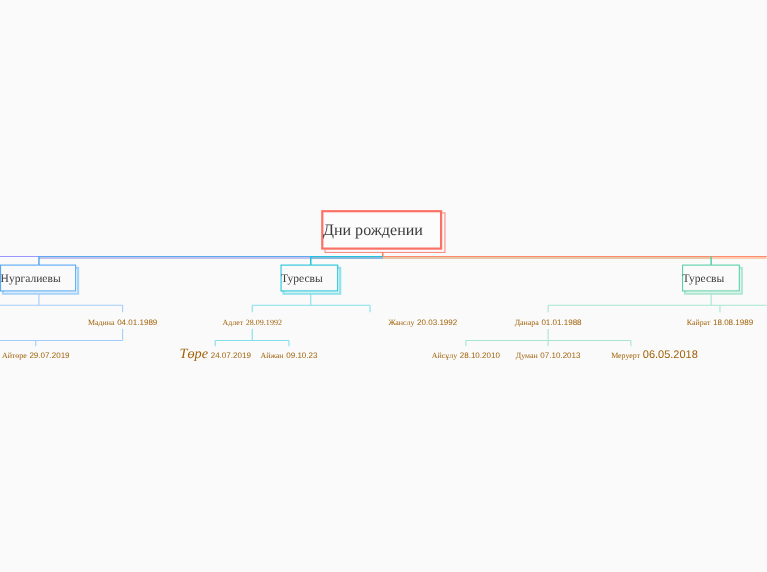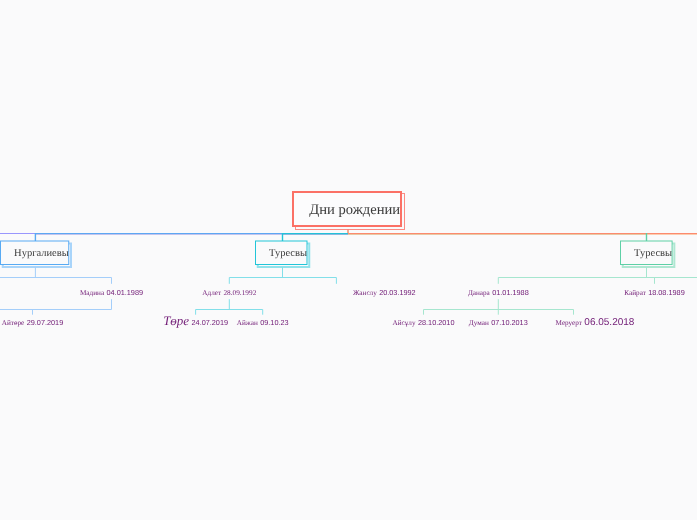--- a/index.html
+++ b/index.html
@@ -2,23 +2,23 @@
 <html><head>
 <meta charset="utf-8">
 <title>Mind map</title>
 <style>
   html,body{margin:0;padding:0;}
   body{width:697px;height:520px;background:#fafafb;overflow:hidden;
        font-family:"Liberation Serif",serif;-webkit-font-smoothing:antialiased;text-rendering:geometricPrecision;}
   #canvas{position:relative;width:697px;height:520px;}
   svg.wires{position:absolute;left:0;top:0;width:697px;height:520px;overflow:visible;}
   .node{position:absolute;box-sizing:border-box;background:#fcfcfd;
-        display:flex;align-items:center;justify-content:flex-end;
+        display:flex;align-items:center;justify-content:flex-start;
         color:#3b3b3b;white-space:nowrap;z-index:4;}
-  .leaf{position:absolute;white-space:nowrap;color:#701a75;z-index:5;}
+  .leaf{position:absolute;white-space:nowrap;color:#a16207;z-index:5;}
   .leaf .nm{font-family:"Liberation Serif",serif;}
   .leaf .dt{font-family:"Liberation Sans",sans-serif;}
 </style>
 </head>
 <body>
 
 <div id="canvas">
   <svg class="wires" id="wires">
       <rect x="0" y="233" width="35.4" height="1" fill="#9996fd" shape-rendering="crispEdges"></rect>
       <rect x="35.4" y="233" width="247.1" height="1" fill="#5da7f3" shape-rendering="crispEdges"></rect>

